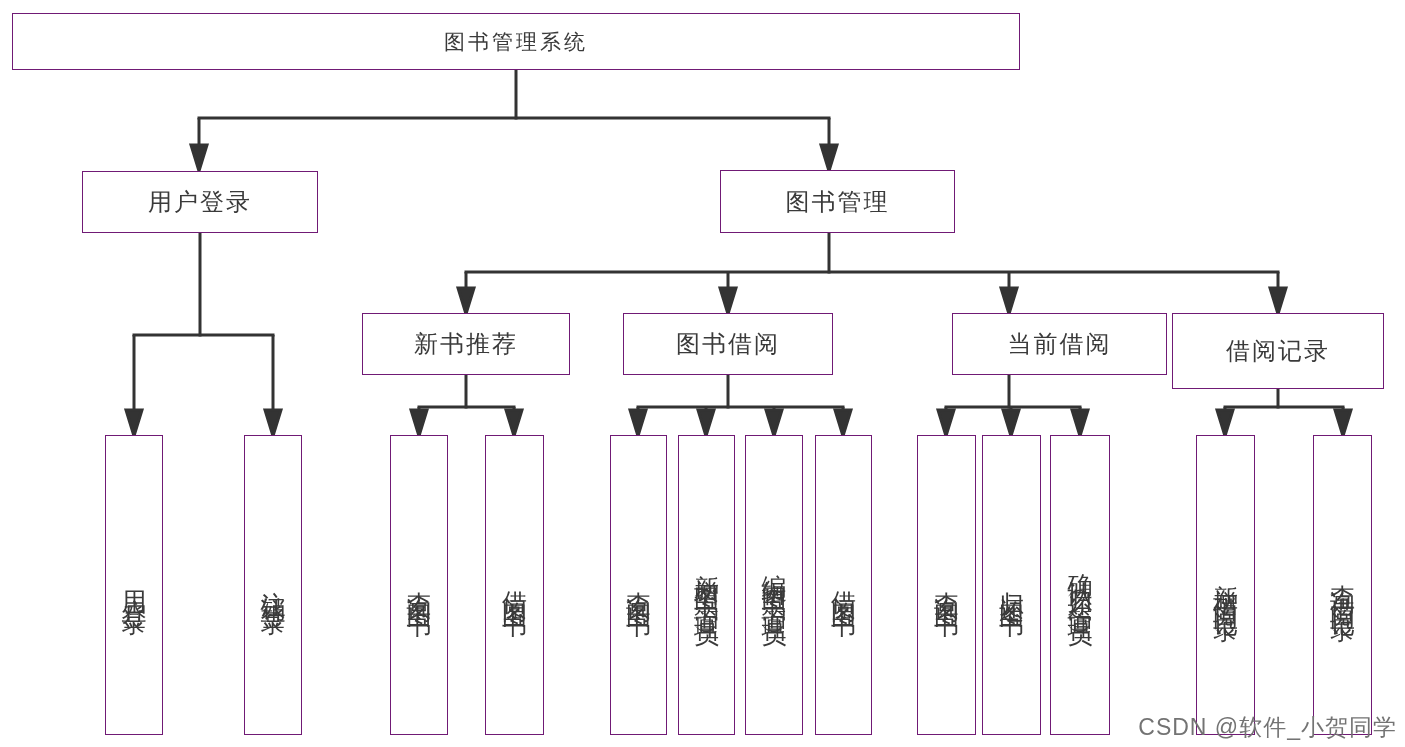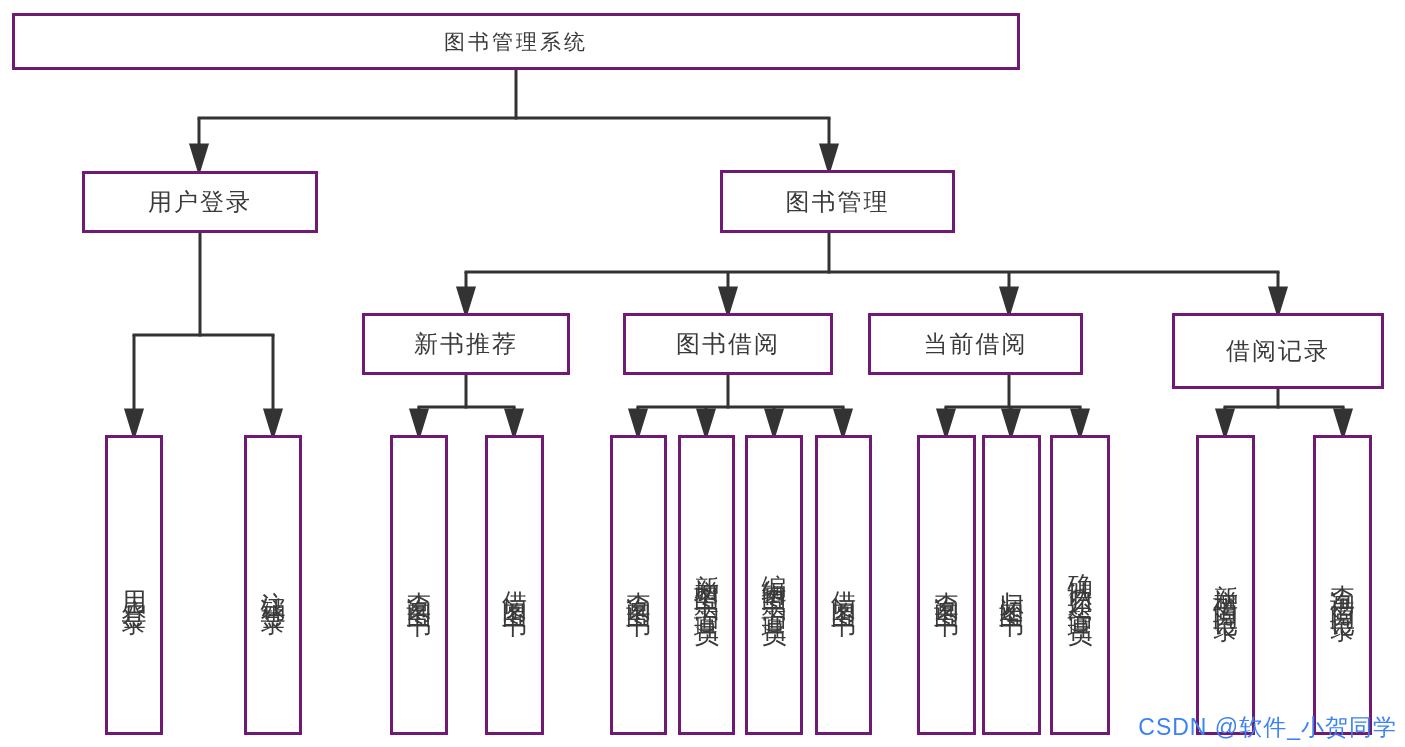--- a/index.html
+++ b/index.html
@@ -16,21 +16,21 @@
 
   svg.connectors {
     position: absolute;
     left: 0;
     top: 0;
     z-index: 1;
   }
 
   .node {
     position: absolute;
-    border: 3px solid #701a75;
+    border: 1px solid #701a75;
     background: #ffffff;
     display: flex;
     align-items: center;
     justify-content: center;
     color: #3a3a3a;
     z-index: 2;
   }
 
   .hlabel { font-size: 24px; letter-spacing: 2px; white-space: nowrap; }
   .root-label { font-size: 21px; letter-spacing: 3px; }
@@ -43,21 +43,21 @@
     line-height: 1;
     color: #3a3a3a;
   }
 
   .watermark {
     position: absolute;
     right: 8px;
     top: 712px;
     font-size: 23px;
     letter-spacing: 1px;
-    color: #3b82f6;
+    color: #737373;
     z-index: 3;
     white-space: nowrap;
   }
 </style>
 </head>
 <body>
 
 <div class="canvas">
 
   <svg class="connectors" width="1405" height="747" viewBox="0 0 1405 747">
@@ -134,21 +134,21 @@
   <div class="node" style="left:720px; top:170px; width:235px; height:63px;">
     <span class="hlabel">图书管理</span>
   </div>
 
   <div class="node" style="left:362px; top:313px; width:208px; height:62px;">
     <span class="hlabel">新书推荐</span>
   </div>
   <div class="node" style="left:623px; top:313px; width:210px; height:62px;">
     <span class="hlabel">图书借阅</span>
   </div>
-  <div class="node" style="left:868px; top:313px; width:215px; height:62px;">
+  <div class="node" style="left:952px; top:313px; width:215px; height:62px;">
     <span class="hlabel">当前借阅</span>
   </div>
   <div class="node" style="left:1172px; top:313px; width:212px; height:76px;">
     <span class="hlabel">借阅记录</span>
   </div>
 
   <div class="node" style="left:105px; top:435px; width:58px; height:300px;">
     <span class="vtext">用户登录</span>
   </div>
   <div class="node" style="left:244px; top:435px; width:58px; height:300px;">

